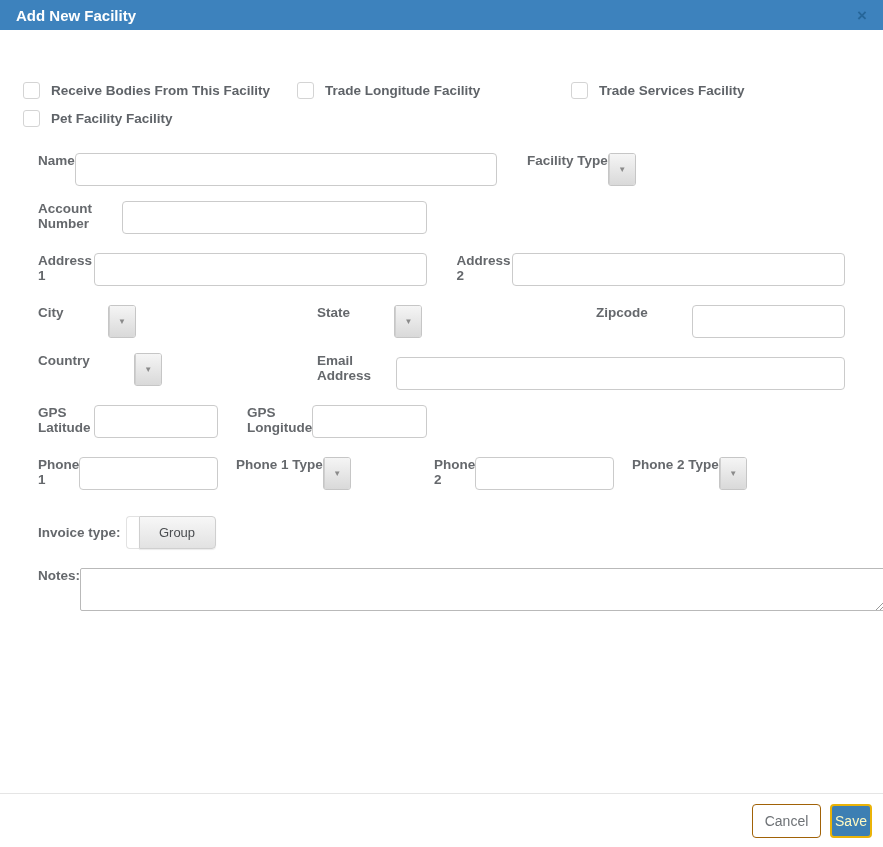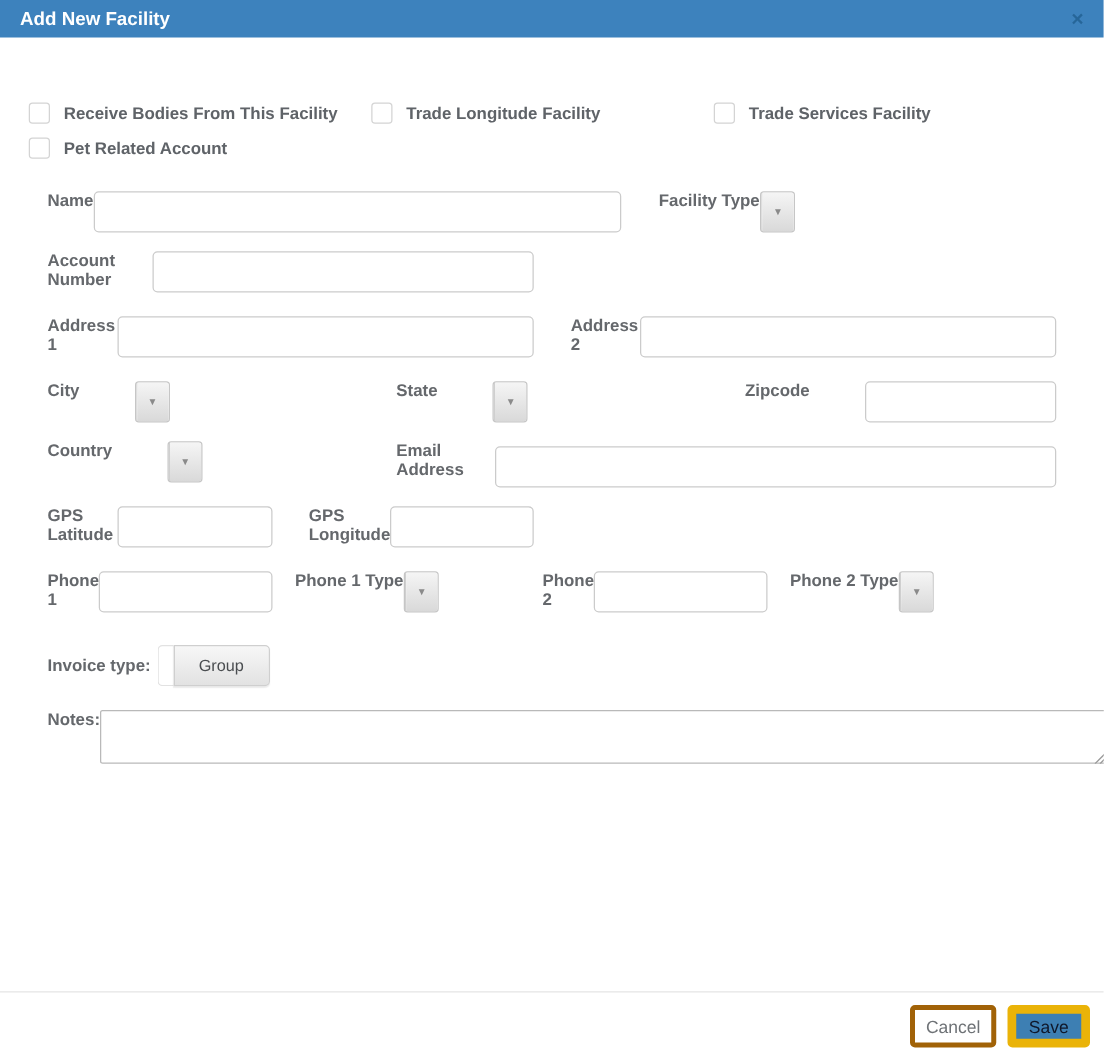--- a/index.html
+++ b/index.html
@@ -89,22 +89,22 @@
   
   .modal-footer {
     position: absolute; left: 0; right: 0; bottom: 0;
     border-top: 1px solid #e5e5e5; height: 54px;
     display: flex; align-items: center; justify-content: flex-end;
     padding: 0 11px; gap: 9px; background: #fff;
   }
   .btn { height: 34px; border-radius: 4px; font-size: 14px; cursor: pointer;
     display: inline-flex; align-items: center; justify-content: center;
     font-family: "Liberation Sans", sans-serif; }
-  .btn-cancel { background: #fff; border: 4px solid #a16207; color: #6e7276; width: 69px; }
-  .btn-save { background: #3d7fb3; border: 7px solid #eab308; color: #0f172a; width: 66px; font-weight: normal; }
+  .btn-cancel { background: #fff; border: 1px solid #a16207; color: #6e7276; width: 69px; }
+  .btn-save { background: #3d7fb3; border: 2px solid #eab308; color: #fef9c3; width: 42px; font-weight: normal; }
 </style>
 </head>
 <body>
 
 <div class="modal">
 
   <div class="modal-header">
     <span class="modal-title">Add New Facility</span>
     <span class="modal-close">×</span>
   </div>
@@ -122,21 +122,21 @@
           <span class="cb-label">Trade Longitude Facility</span>
         </div>
         <div class="cb-item">
           <span class="cb-box"></span>
           <span class="cb-label">Trade Services Facility</span>
         </div>
       </div>
       <div class="cb-row">
         <div class="cb-item">
           <span class="cb-box"></span>
-          <span class="cb-label">Pet Related Account</span>
+          <span class="cb-label">Pet Facility Facility</span>
         </div>
       </div>
     </div>
 
     <div class="form-row">
       <div class="fgroup w459">
         <span class="flabel">Name</span>
         <input class="tinput" value="" style="">
       </div>
       <div class="fgroup w318">

